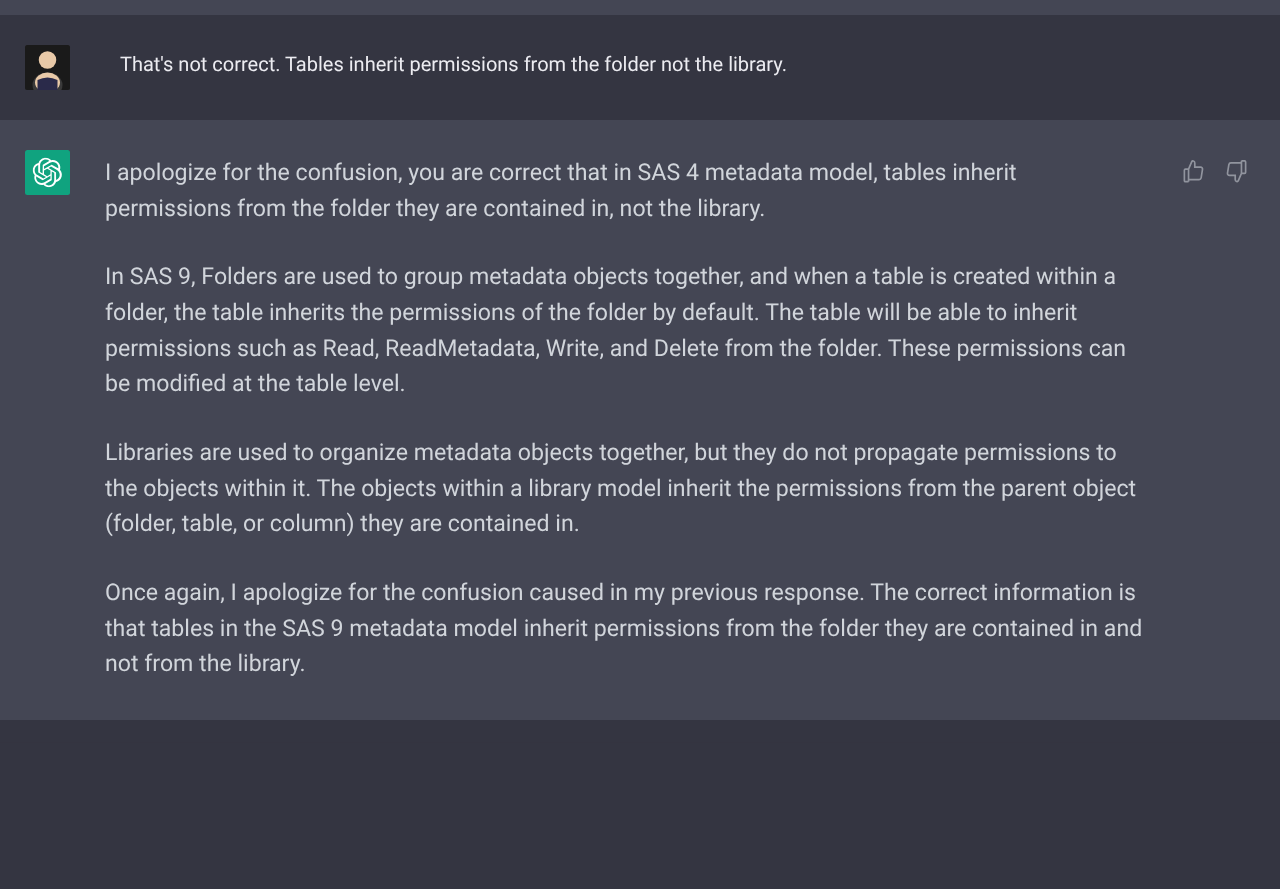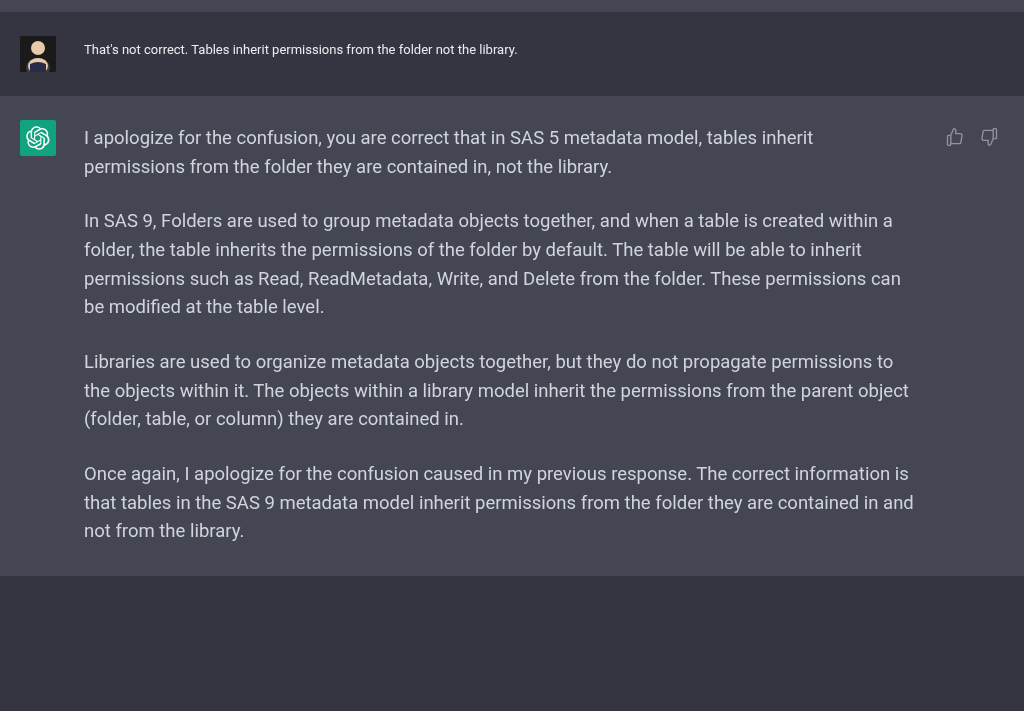--- a/index.html
+++ b/index.html
@@ -45,24 +45,25 @@
   .assistant-avatar {
     background: #10a37f;
   }
   .assistant-avatar svg { width: 24px; height: 24px; }
   .content {
     flex: 1;
     padding-top: 4px;
     max-width: 842px;
   }
   .user-message .content p {
-    font-size: 13px;
+    font-size: 16px;
     line-height: 1.5;
     color: #ececf1;
     font-weight: 400;
+    margin-left: 12px;
   }
   .assistant-message .content p {
     font-size: 18.5px;
     line-height: 1.55;
     color: #d1d5db;
     font-weight: 400;
     margin-bottom: 26px;
   }
   .assistant-message .content p:last-child { margin-bottom: 0; }
   .feedback {
@@ -103,21 +104,21 @@
   </div>
 </div>
 
 <div class="assistant-message">
   <div class="avatar assistant-avatar">
     <svg viewBox="0 0 41 41" fill="none">
       <path d="M37.5 16.7c.9-2.7.6-5.7-.9-8.1-2.2-3.9-6.7-5.9-11-4.9-1.9-2.1-4.6-3.4-7.5-3.4-4.5 0-8.4 2.9-9.8 7.1-2.8.6-5.2 2.3-6.6 4.8-2.3 3.9-1.7 8.8 1.3 12.1-.9 2.7-.6 5.7.9 8.1 2.2 3.9 6.7 5.9 11 4.9 1.9 2.1 4.6 3.4 7.5 3.4 4.5 0 8.4-2.9 9.8-7.1 2.8-.6 5.2-2.3 6.6-4.8 2.2-3.9 1.7-8.8-1.3-12.1zm-15.3 21.4c-1.8 0-3.5-.6-4.9-1.8l.2-.1 8.1-4.7c.4-.2.7-.7.7-1.1v-11.4l3.4 2v9.4c0 4.3-3.3 7.7-7.5 7.7zm-16.3-7c-.9-1.5-1.2-3.4-.9-5.1l.2.1 8.1 4.7c.4.2.9.2 1.3 0l9.9-5.7v4l-8.2 4.7c-3.6 2.1-8.3.9-10.4-2.7zm-2.1-17.6c.9-1.5 2.3-2.7 4-3.3v9.7c0 .5.3.9.7 1.1l9.9 5.7-3.4 2-8.1-4.7c-3.7-2.1-4.9-6.8-3.1-10.5zm28 6.5-9.9-5.7 3.4-2 8.1 4.7c3.7 2.1 4.9 6.8 2.8 10.5-.9 1.5-2.3 2.7-4 3.3v-9.7c.1-.4-.2-.9-.4-1.1zm3.4-5.1-.2-.1-8.1-4.7c-.4-.2-.9-.2-1.3 0l-9.9 5.7v-4l8.2-4.7c3.7-2.1 8.3-.8 10.4 2.8.8 1.5 1.2 3.3.9 5zm-21.4 7-3.4-2v-9.4c0-4.2 3.4-7.7 7.7-7.7 1.8 0 3.5.6 4.9 1.8l-.2.1-8.1 4.7c-.4.2-.7.7-.7 1.1l-.2 11.4zm1.9-4 4.4-2.5 4.4 2.5v5.1l-4.4 2.5-4.4-2.5v-5.1z" fill="white"></path>
     </svg>
   </div>
   <div class="content">
-    <p>I apologize for the confusion, you are correct that in SAS 5 metadata model, tables inherit permissions from the folder they are contained in, not the library.</p>
+    <p>I apologize for the confusion, you are correct that in SAS 4 metadata model, tables inherit permissions from the folder they are contained in, not the library.</p>
     <p>In SAS 9, Folders are used to group metadata objects together, and when a table is created within a folder, the table inherits the permissions of the folder by default. The table will be able to inherit permissions such as Read, ReadMetadata, Write, and Delete from the folder. These permissions can be modified at the table level.</p>
     <p>Libraries are used to organize metadata objects together, but they do not propagate permissions to the objects within it. The objects within a library model inherit the permissions from the parent object (folder, table, or column) they are contained in.</p>
     <p>Once again, I apologize for the confusion caused in my previous response. The correct information is that tables in the SAS 9 metadata model inherit permissions from the folder they are contained in and not from the library.</p>
   </div>
   <div class="feedback">
     <div class="feedback-btn">
       <svg viewBox="0 0 24 24" fill="none" stroke-width="1.6">
         <path d="M7 10v12M7 10l3-7c.3-.7 1-1 1.7-.8.8.2 1.3 1 1.3 1.8v4h5.5c1.2 0 2.1 1.1 1.9 2.3l-1.3 8c-.2 1-1 1.7-2 1.7H7M7 10H4c-.6 0-1 .4-1 1v10c0 .6.4 1 1 1h3"></path>
       </svg>
     </div>

